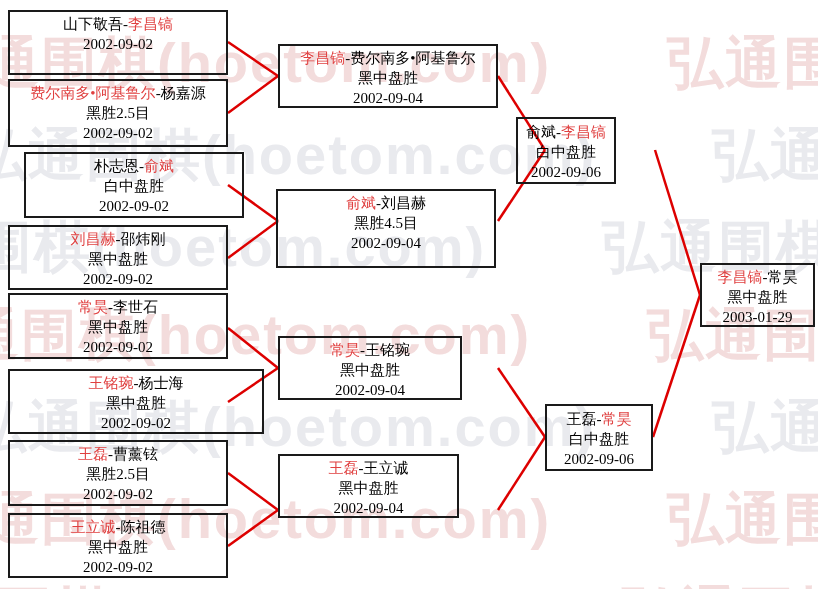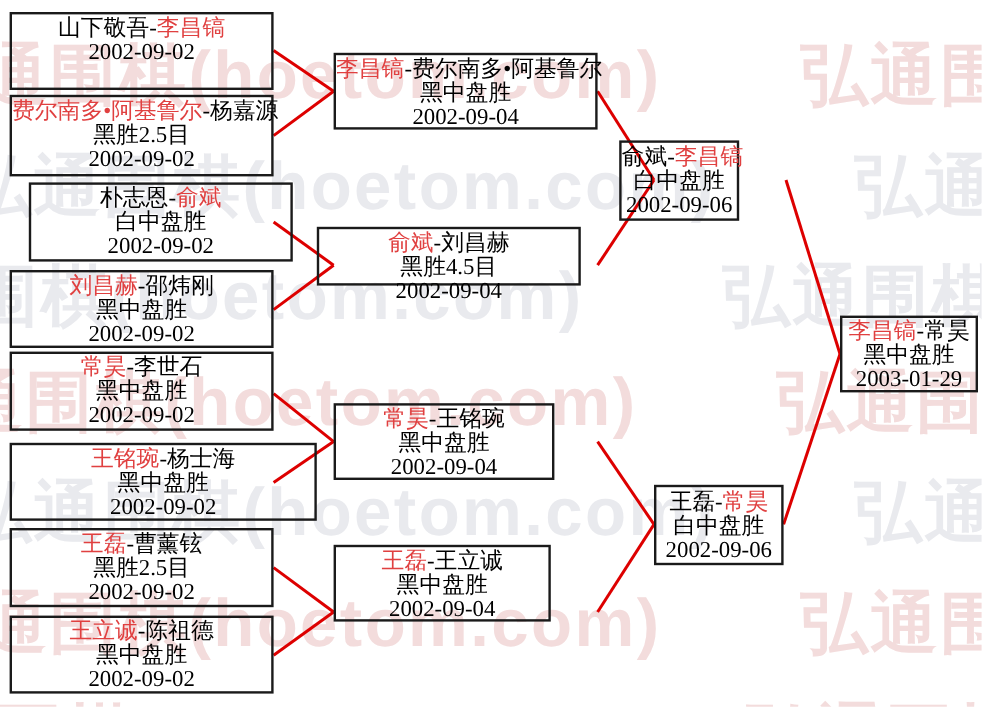--- a/index.html
+++ b/index.html
@@ -26,21 +26,21 @@
   .wm.pink{color:var(--wm-pink);}
   .wm.gray{color:var(--wm-gray);}
   
   svg.lines{position:absolute;left:0;top:0;z-index:2;}
   svg.lines line{stroke:var(--line-red);stroke-width:2.5;}
   
   .box{
     position:absolute;box-sizing:border-box;z-index:3;
     border:2px solid var(--border-col);
     background:transparent;
-    text-align:center;font-size:19px;line-height:20px;
+    text-align:center;font-size:15px;line-height:20px;
     padding-top:2px;
   }
   .box .players{white-space:nowrap;}
   .winner{color:var(--winner-red);}
   .dash{color:#000;}
 </style>
 </head>
 <body>
 
 <div class="wm-layer">
@@ -108,21 +108,21 @@
   <div class="players"><span class="winner">王立诚</span><span class="dash">-</span><span>陈祖德</span></div>
   <div>黑中盘胜</div>
   <div>2002-09-02</div>
 </div>
 
 <div class="box" style="left:278px;top:44px;width:220px;height:64px">
   <div class="players"><span class="winner">李昌镐</span><span class="dash">-</span><span>费尔南多•阿基鲁尔</span></div>
   <div>黑中盘胜</div>
   <div>2002-09-04</div>
 </div>
-<div class="box" style="left:264px;top:189px;width:220px;height:49px">
+<div class="box" style="left:276px;top:189px;width:220px;height:79px">
   <div class="players"><span class="winner">俞斌</span><span class="dash">-</span><span>刘昌赫</span></div>
   <div>黑胜4.5目</div>
   <div>2002-09-04</div>
 </div>
 <div class="box" style="left:278px;top:336px;width:184px;height:64px">
   <div class="players"><span class="winner">常昊</span><span class="dash">-</span><span>王铭琬</span></div>
   <div>黑中盘胜</div>
   <div>2002-09-04</div>
 </div>
 <div class="box" style="left:278px;top:454px;width:181px;height:64px">

